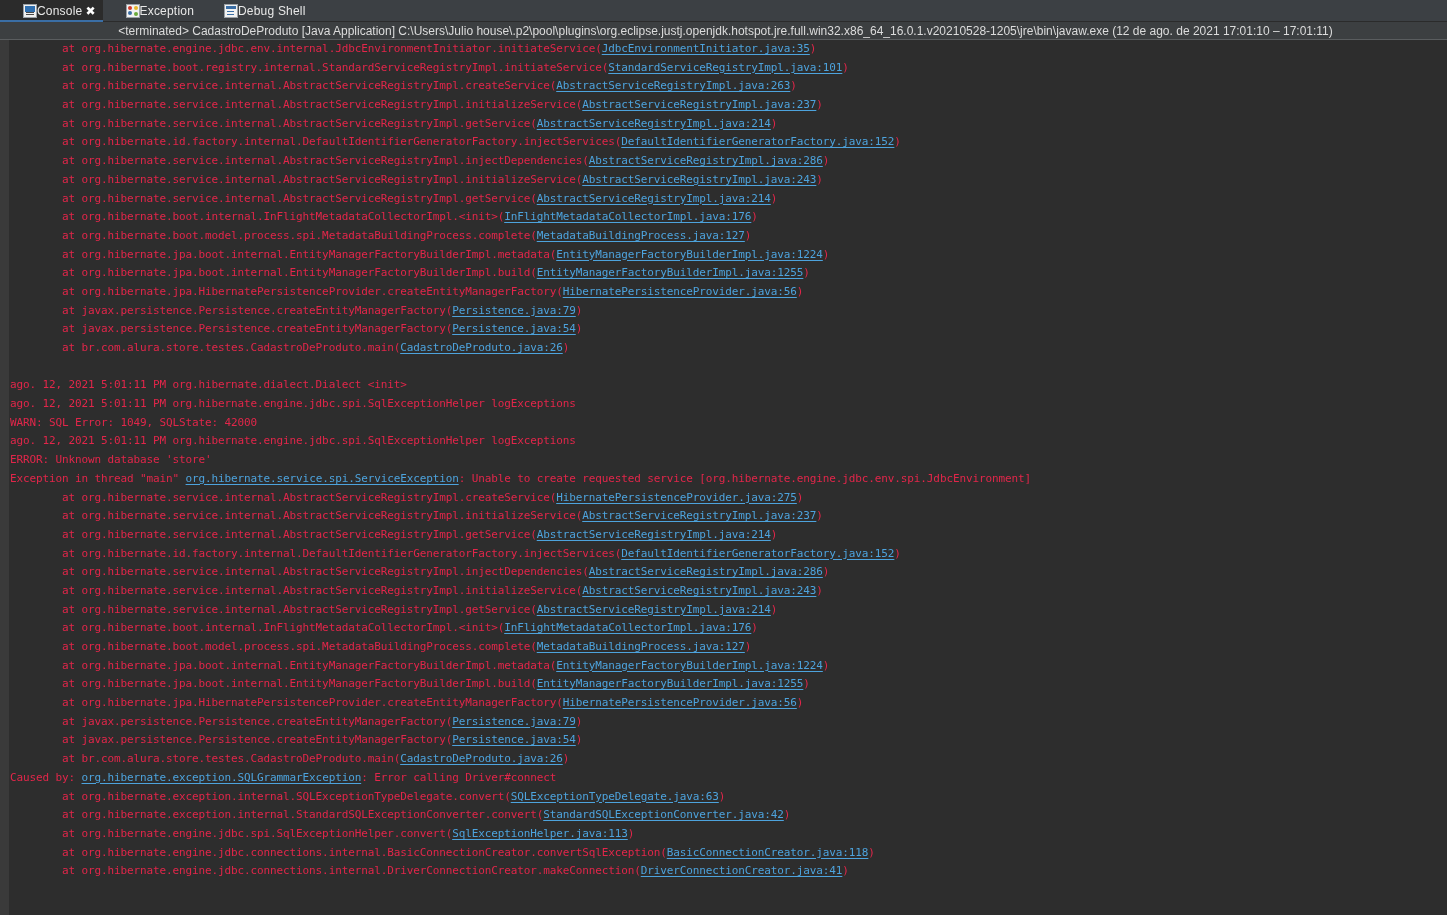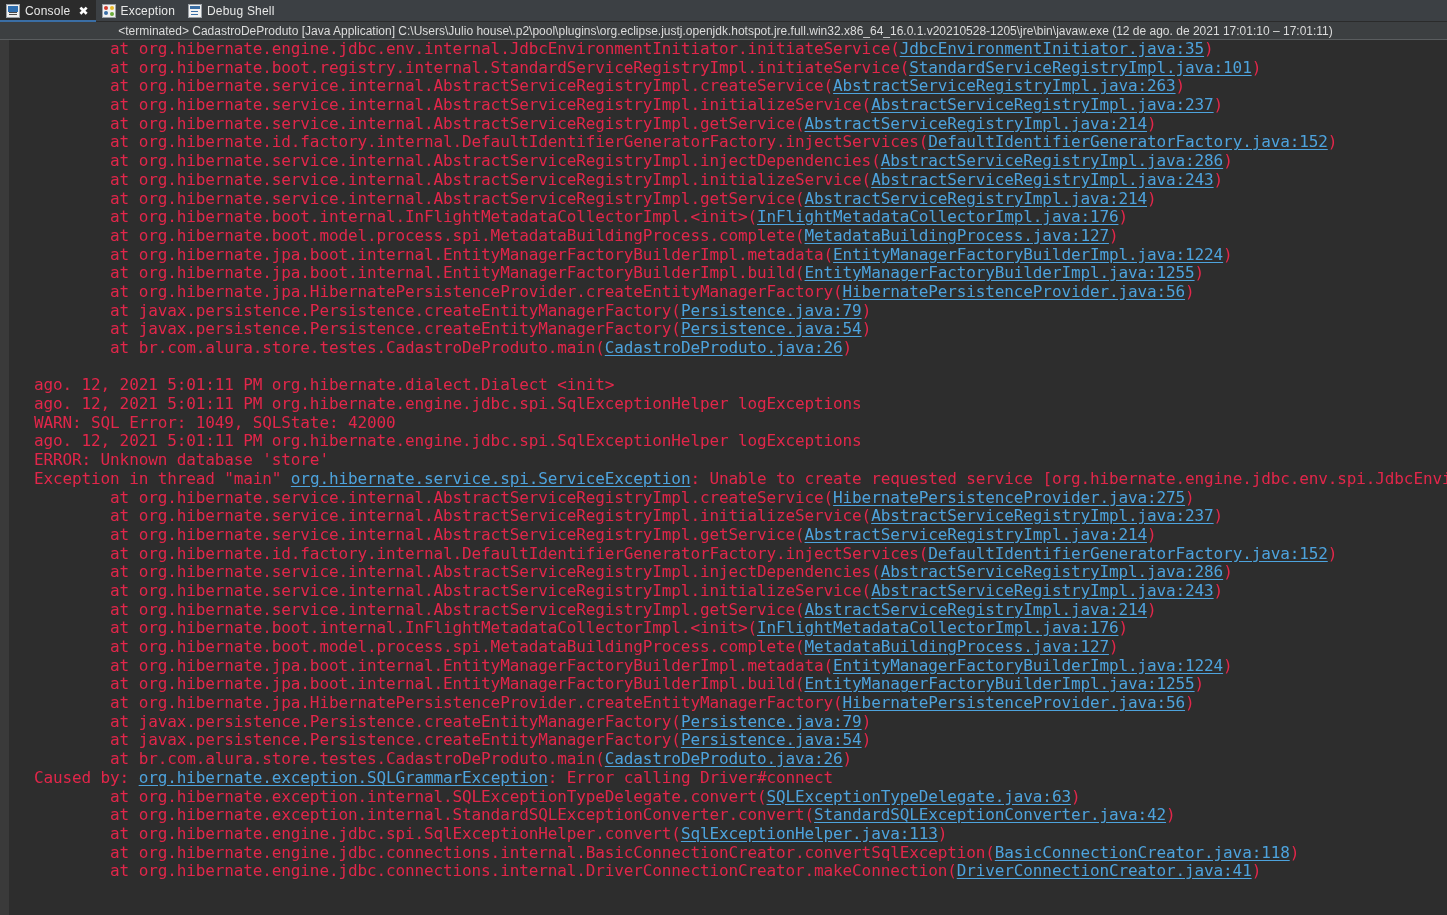--- a/index.html
+++ b/index.html
@@ -17,22 +17,21 @@
     width: 100%;
     background: #3c4044;
     display: flex;
     align-items: stretch;
     position: relative;
     border-bottom: 1px solid #2b2b2b;
   }
   .tab {
     display: flex;
     align-items: center;
-    gap: 5px;
-    padding: 0 7px 0 6px;
+    padding: 0 7px 0 23px;
     height: 22px;
     font-family: "Liberation Sans", sans-serif;
     font-size: 12px;
     color: #e8e8e8;
     white-space: nowrap;
     position: relative;
   }
   .tab.active {
     background: #2b2b2b;
   }
@@ -139,25 +138,24 @@
   #lines {
     position: absolute;
     left: 10px; top: 0;
     right: 0; bottom: 0;
     padding-top: 0px;
   }
   .ln {
     height: 18.7px;
     line-height: 18.7px;
     font-family: "DejaVu Sans Mono", monospace;
-    font-size: 16px;
+    font-size: 11px;
     color: #e2264a;
     white-space: pre;
     letter-spacing: -0.12px;
-    margin-left: 24px;
   }
   .ln .lk {
     color: #4da3dd;
     text-decoration: underline;
     text-underline-offset: 2px;
     cursor: pointer;
   }
 </style>
 </head>
 <body>

